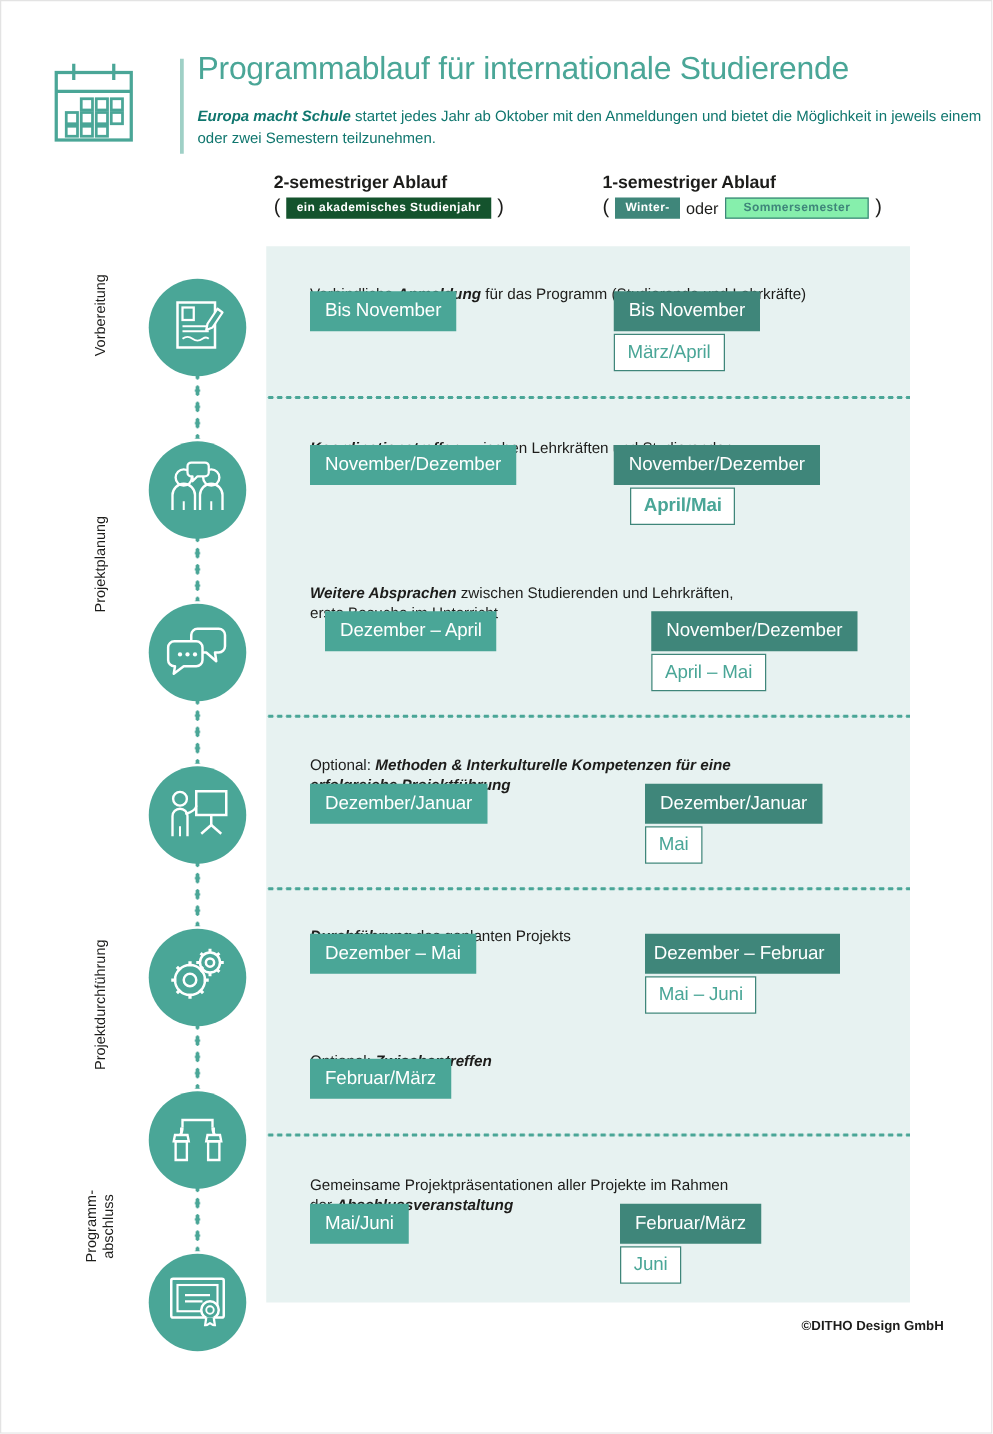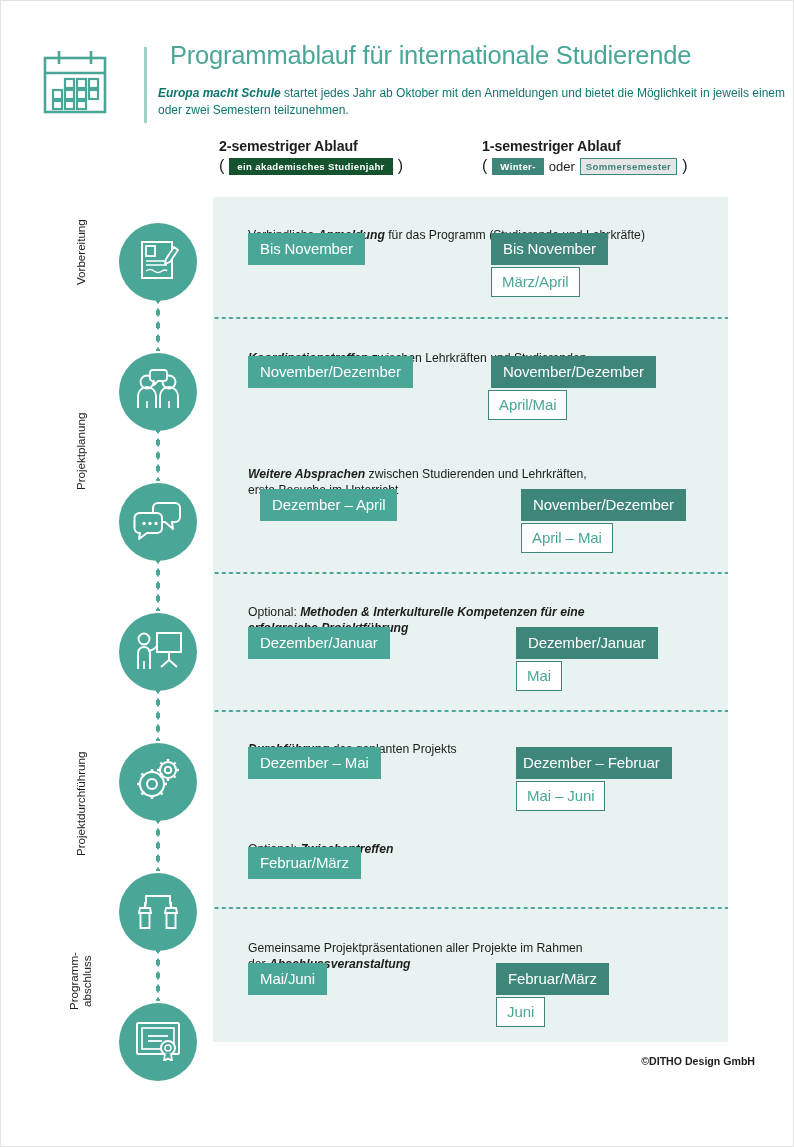--- a/index.html
+++ b/index.html
@@ -22,21 +22,21 @@
     position:absolute;left:40px;top:44px;width:714px;height:78px;
   }
   .cal-icon{
     position:absolute;left:0;top:3px;width:68px;height:68px;
   }
   .header-rule{
     position:absolute;left:103px;top:2px;width:3px;height:76px;
     background:#9fd0c6;
   }
   .title{
-    position:absolute;left:129px;top:-4px;
+    position:absolute;left:117px;top:-4px;
     font-size:25.5px;
     letter-spacing:-0.2px;
     color:#4aa697;
     font-weight:400;
     white-space:nowrap;
   }
   .subtitle{
     position:absolute;left:117px;top:40px;width:630px;
     font-size:12px;
     line-height:17px;
@@ -56,21 +56,21 @@
     font-size:13px;color:#1d1d1b;white-space:nowrap;
   }
   .paren{font-size:16px;line-height:1;position:relative;top:-1px;}
   .chip{
     display:inline-block;
     font-size:9.6px;font-weight:700;letter-spacing:0.35px;
     padding:3px 8px 3px 8px;line-height:11px;
   }
   .chip-fill-light{background:#14532d;color:#ffffff;}
   .chip-fill-dark{background:#3f867a;color:#ffffff;}
-  .chip-outline{background:#e5e5e5;color:#3f867a;border:1.4px solid #3f867a;padding:2px 5px;}
+  .chip-outline{background:#86efac;color:#3f867a;border:1.4px solid #3f867a;padding:2px 14px;}
   .oder{font-size:13px;font-weight:400;color:#1d1d1b;}
 
   
   .phase{
     position:absolute;
     writing-mode:vertical-rl;
     transform:rotate(180deg);
     font-size:11.6px;
     color:#1d1d1b;
     text-align:center;
@@ -344,21 +344,21 @@
       </div>
     </div>
 
     <div class="block" style="top:136px;width:470px;">
       <div class="blocktext">
         <b>Koordinationstreffen</b><span> zwischen Lehrkräften und  Studierenden</span>
       </div>
       <div class="badges" style="top:23px;height:66px;">
         <div class="badge badge-a" style="left:0px;top:0px;">November/Dezember</div>
         <div class="badge badge-b" style="left:243px;top:0px;">November/Dezember</div>
-        <div class="badge badge-c" style="left:240px;top:34px;">April/Mai</div>
+        <div class="badge badge-c" style="left:256px;top:34px;font-weight:bold;">April/Mai</div>
       </div>
     </div>
 
     <div class="block" style="top:252px;width:470px;">
       <div class="blocktext">
         <b>Weitere Absprachen</b><span> zwischen Studierenden und Lehrkräften,
 erste Besuche im Unterricht</span>
       </div>
       <div class="badges" style="top:40px;height:66px;">
         <div class="badge badge-a" style="left:12px;top:0px;">Dezember – April</div>

